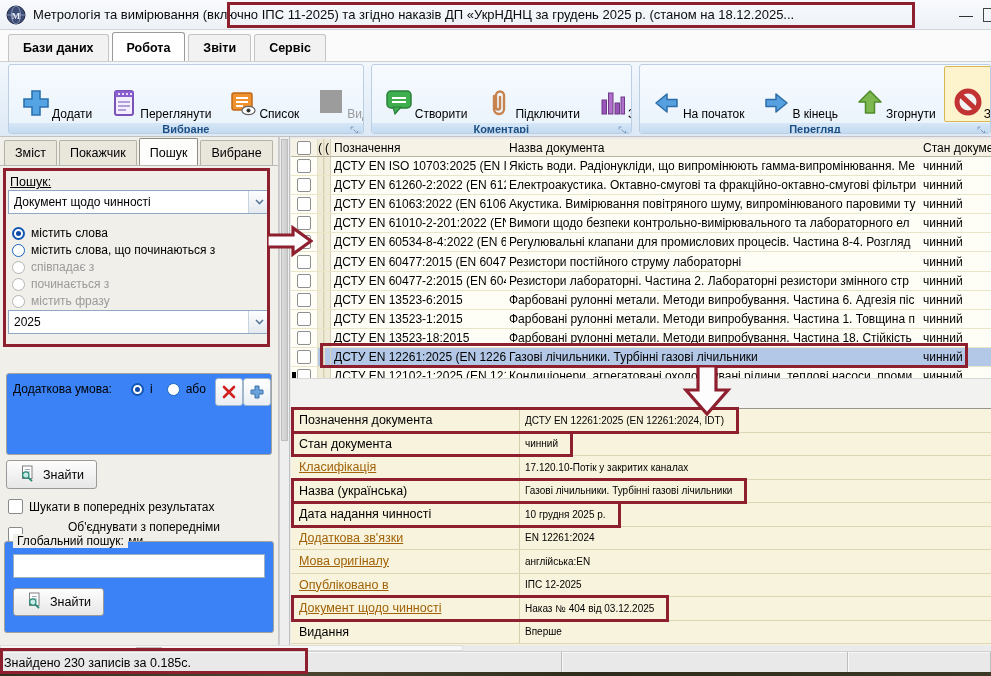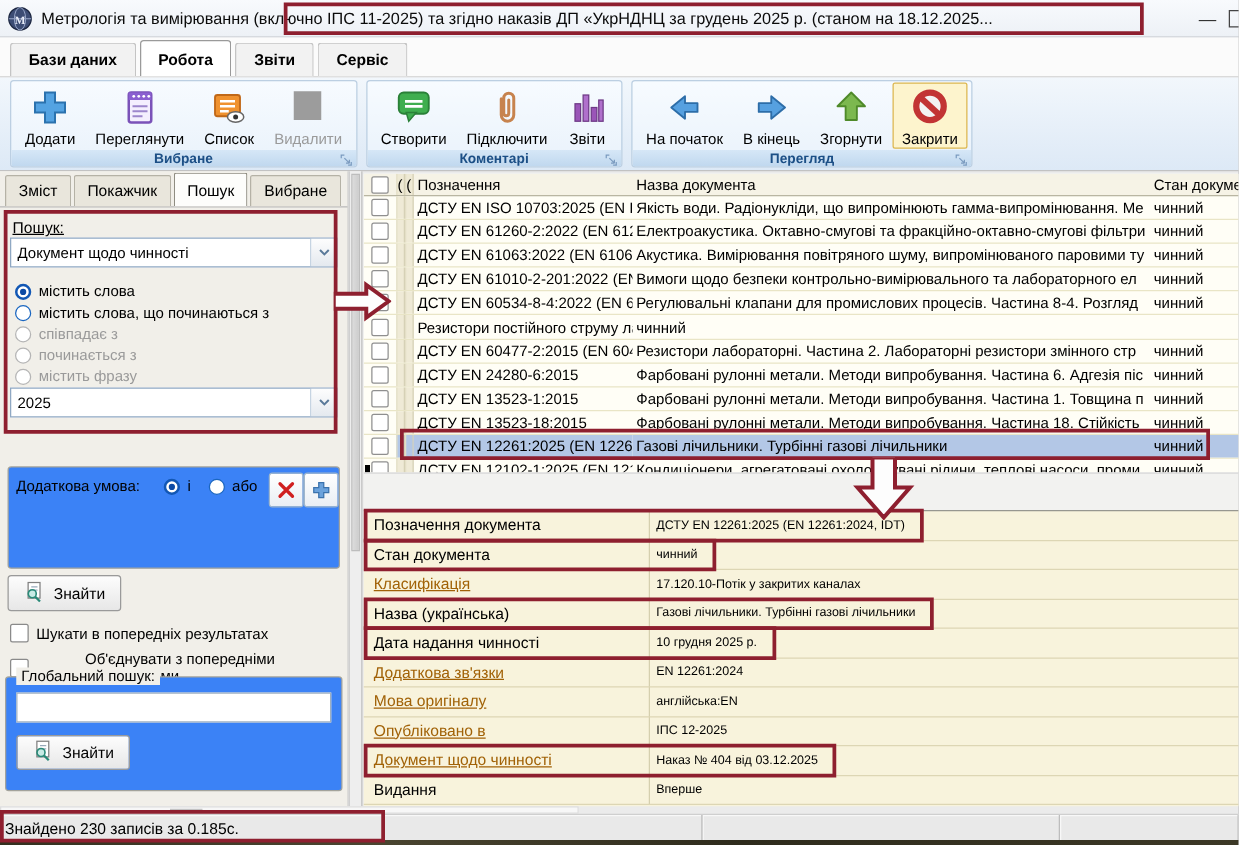--- a/index.html
+++ b/index.html
@@ -21,22 +21,22 @@
   .rtab{font-weight:bold;font-size:12.5px;padding:6px 14px;border:1px solid #c4c4c4;border-bottom:none;
         background:#f2f2f2;border-radius:3px 3px 0 0;margin-right:3px;position:relative;}
   .rtab.active{background:#fff;border-color:#9a9a9a;padding-top:8px;z-index:2;}
   
   .ribbon{position:absolute;left:0;top:62px;width:100%;height:75px;
           background:linear-gradient(#f2f7fc,#dde9f6);border-bottom:1px solid #c2c2c2;
           display:flex;align-items:stretch;padding:2px 0 2px 8px;box-sizing:border-box;gap:7px;}
   .rgroup{border:1px solid #bccfe2;border-radius:3px;background:linear-gradient(#f7fbff,#e9f2fb);
           display:flex;flex-direction:column;overflow:hidden;}
   .gbuttons{flex:1;display:flex;align-items:stretch;padding:1px 3px;}
-  .tbtn{display:flex;flex-direction:column;align-items:center;justify-content:flex-start;
-        padding:3px 7px 0 7px;font-size:12px;white-space:nowrap;border:1px solid transparent;border-radius:2px;}
+  .tbtn{display:flex;flex-direction:row;align-items:flex-end;justify-content:flex-start;
+        padding:20px 7px 0 7px;font-size:12px;white-space:nowrap;border:1px solid transparent;border-radius:2px;}
   .tbtn .ticon{width:32px;height:32px;margin-bottom:2px;}
   .tbtn.disabled{color:#9a9a9a;}
   .tbtn.highlighted{background:#fdf4cd;border-color:#dcb64e;}
   .glabel{height:17px;background:linear-gradient(#d6e7f7,#c0d8ef);color:#1c4f86;font-weight:bold;
           font-size:11px;display:flex;align-items:center;justify-content:center;position:relative;}
   .launcher{position:absolute;right:3px;top:3px;width:10px;height:10px;}
   
   .sidebar{position:absolute;left:0;top:137px;width:279px;height:508px;background:#f1efe9;
            border-right:1px solid #c9c9c9;box-sizing:border-box;}
   .sidetabs{display:flex;align-items:flex-end;height:28px;padding-left:4px;border-bottom:1px solid #b9b9b9;}
@@ -439,40 +439,41 @@
         <div class="tcell">ДСТУ EN 60534-8-4:2022 (EN 6</div>
         <div class="tcell">Регулювальні клапани для промислових процесів. Частина 8-4. Розгляд</div>
         <div class="tcell">чинний</div>
       </div>
       <div class="trow">
         <div class="tcell cbcell">
           <span class="rowcb"></span>
         </div>
         <div class="tcell narrow"></div>
         <div class="tcell narrow"></div>
+        <div class="tcell">ДСТУ EN 60477:2015 (EN 6047</div>
         <div class="tcell">Резистори постійного струму лабораторні</div>
         <div class="tcell">чинний</div>
       </div>
       <div class="trow">
         <div class="tcell cbcell">
           <span class="rowcb"></span>
         </div>
         <div class="tcell narrow"></div>
         <div class="tcell narrow"></div>
         <div class="tcell">ДСТУ EN 60477-2:2015 (EN 604</div>
         <div class="tcell">Резистори лабораторні. Частина 2. Лабораторні резистори змінного стр</div>
         <div class="tcell">чинний</div>
       </div>
       <div class="trow">
         <div class="tcell cbcell">
           <span class="rowcb"></span>
         </div>
         <div class="tcell narrow"></div>
         <div class="tcell narrow"></div>
-        <div class="tcell">ДСТУ EN 24280-6:2015</div>
+        <div class="tcell">ДСТУ EN 13523-6:2015</div>
         <div class="tcell">Фарбовані рулонні метали. Методи випробування. Частина 6. Адгезія піс</div>
         <div class="tcell">чинний</div>
       </div>
       <div class="trow">
         <div class="tcell cbcell">
           <span class="rowcb"></span>
         </div>
         <div class="tcell narrow"></div>
         <div class="tcell narrow"></div>
         <div class="tcell">ДСТУ EN 13523-1:2015</div>

